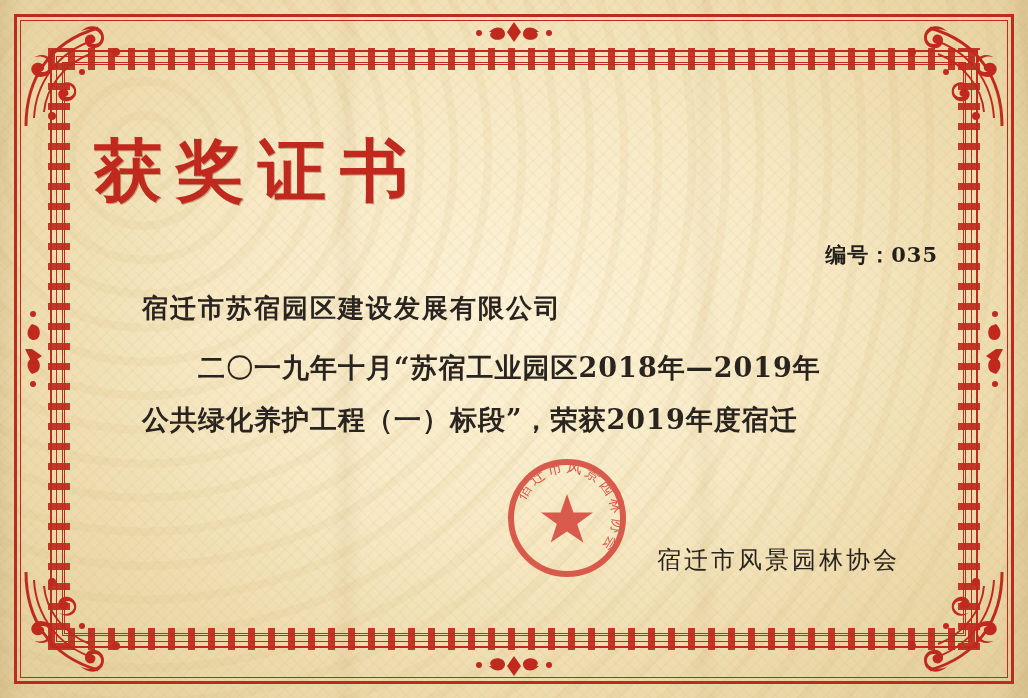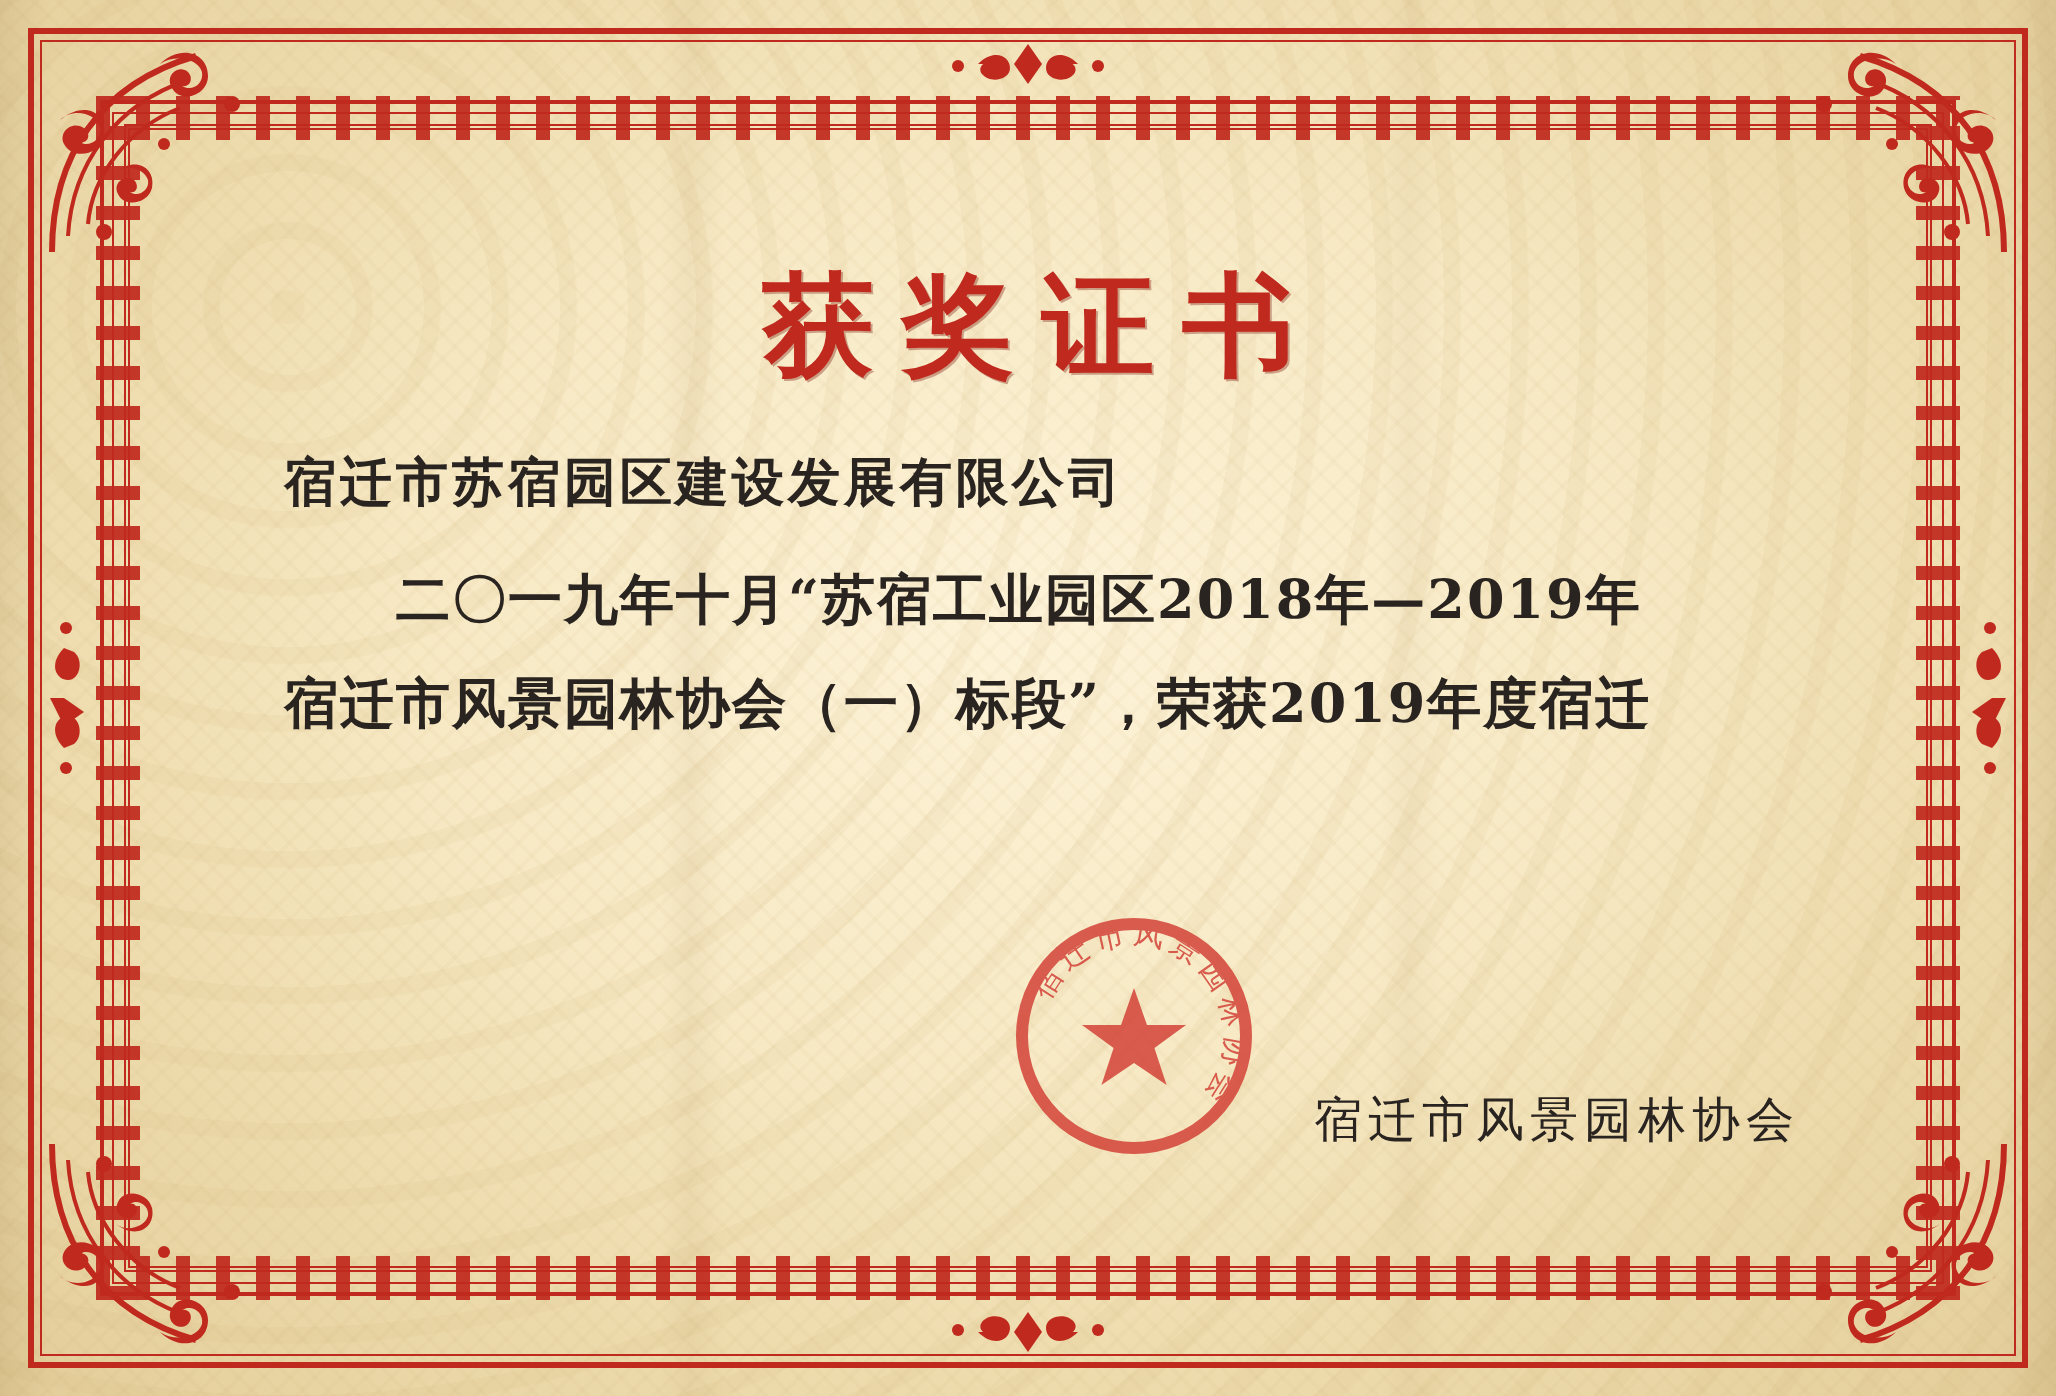--- a/index.html
+++ b/index.html
@@ -111,25 +111,24 @@
   .edge-right{ right: 20px; top: 50%;   width: 34px;  height: 130px; transform: translateY(-50%) scaleX(-1); }
   .edge-orn svg { width: 100%; height: 100%; display: block; }
 
   
   .content {
     position: absolute;
     left: 80px; top: 78px; right: 80px; bottom: 78px;
   }
 
   .title {
-    text-align: center;
     color: #c0291d;
     font-family: "DejaVu Serif", serif;
     font-weight: bold;
-    font-size: 56px;
+    font-size: 68px;
     letter-spacing: 14px;
     padding-left: 14px;
     margin-top: 48px;
     text-shadow: 1px 1px 0 rgba(120,20,10,0.35);
   }
 
   .serial {
     text-align: right;
     color: #23201c;
     font-family: "DejaVu Serif", serif;
@@ -313,26 +312,29 @@
         <circle cx="13" cy="30" r="3"></circle>
           <circle cx="13" cy="100" r="3"></circle>
       </g>
     </svg>
   </div>
 
   <div class="content">
 
     <div class="title">获奖证书</div>
 
+    <div class="serial">
+      <span>编号：</span><span>035</span>
+    </div>
 
     <div class="recipient">宿迁市苏宿园区建设发展有限公司</div>
 
     <div class="body-text">
       <div class="body-line indent">二〇一九年十月“苏宿工业园区2018年—2019年</div>
-      <div class="body-line">宿迁市风景园林协会（一）标段”，荣获2019年度宿迁</div>
+      <div class="body-line">公共绿化养护工程（一）标段”，荣获2019年度宿迁</div>
     </div>
 
     <div class="signature">
       <div>宿迁市风景园林协会</div>
     </div>
 
     <div class="seal">
       <svg viewBox="0 0 128 128" xmlns="http://www.w3.org/2000/svg">
         <defs>
           <path id="sealring" d="M64,64 m-46,0 a46,46 0 1,1 92,0 a46,46 0 1,1 -92,0"></path>

